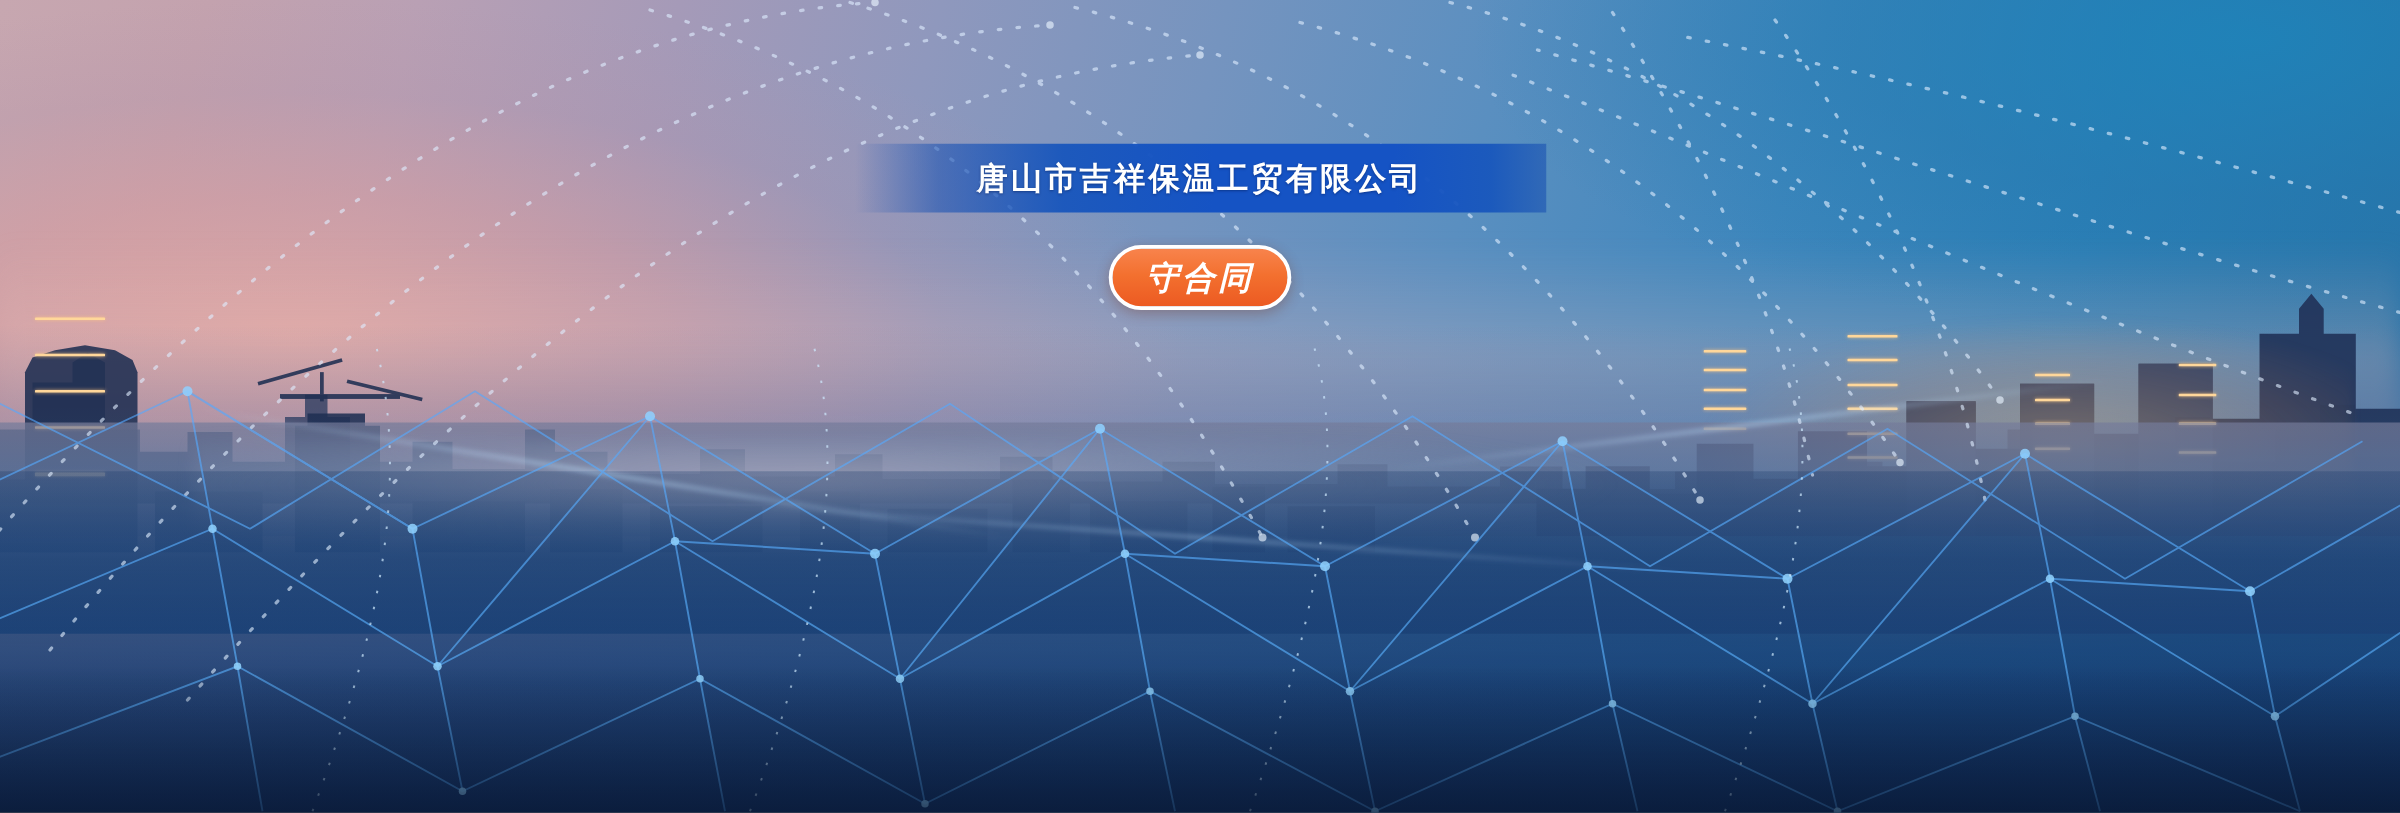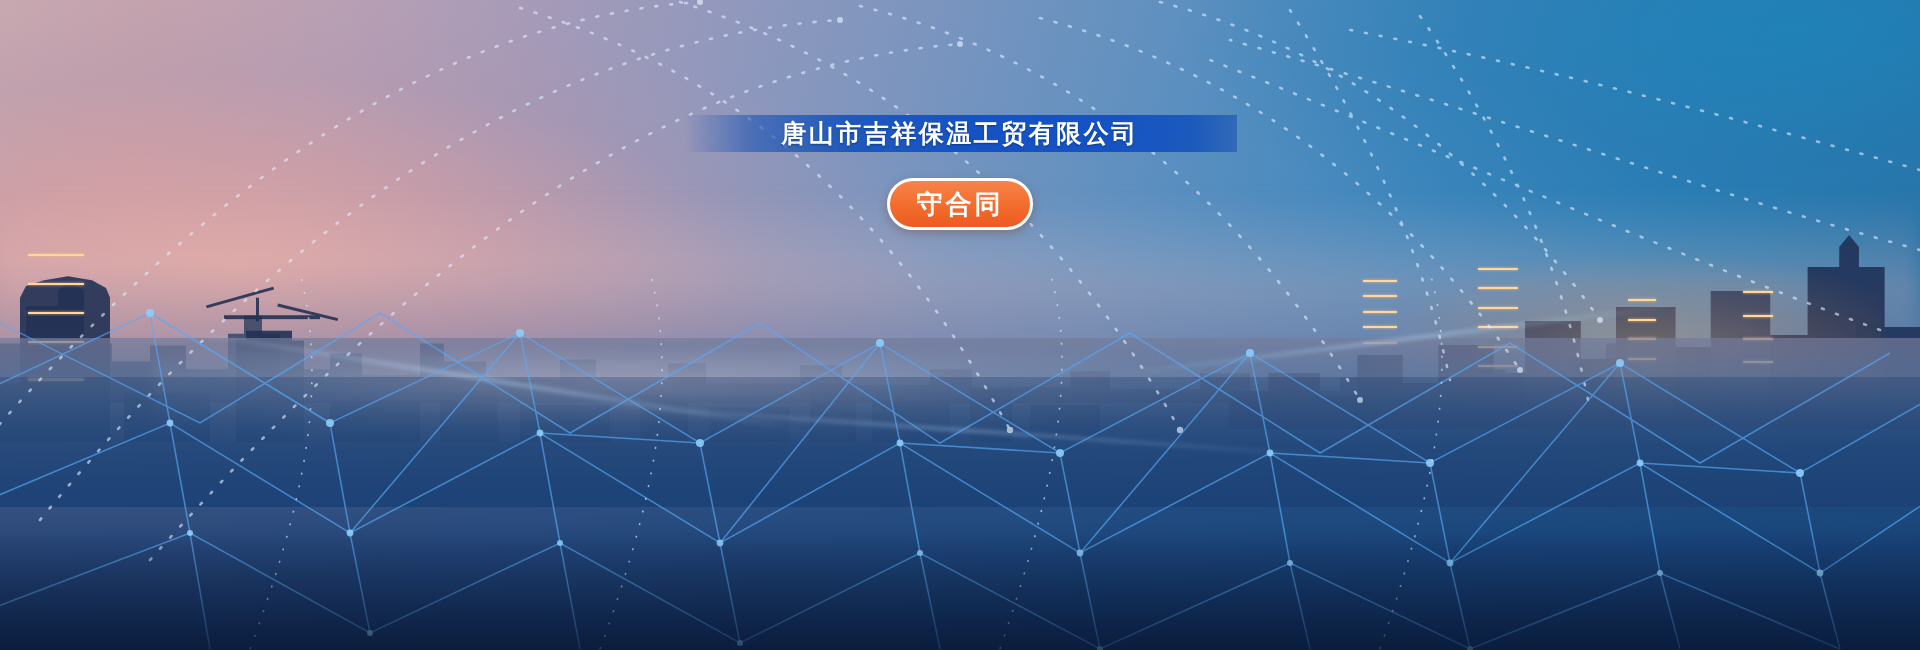--- a/index.html
+++ b/index.html
@@ -149,21 +149,21 @@
 
   
   .content {
     position:absolute; inset:0;
     display:flex; flex-direction:column; align-items:center;
     padding-top:115px;
   }
 
   .name-band {
     position:relative;
-    width:553px; height:37px;
+    width:553px; height:55px;
     display:flex; align-items:center; justify-content:center;
     background:linear-gradient(90deg,
       rgba(18,72,170,0) 0%,
       rgba(20,78,178,.55) 12%,
       rgba(21,84,188,.92) 30%,
       #1553c4 52%,
       #1553c4 78%,
       rgba(21,84,188,.90) 92%,
       rgba(20,76,176,.55) 100%);
   }
@@ -185,21 +185,21 @@
     color:#1f6fd4;
     -webkit-text-stroke:7px #ffffff;
     paint-order:stroke fill;
     text-shadow:
       0 3px 0 rgba(255,255,255,.9),
       0 6px 12px rgba(10,30,70,.35);
   }
 
   .pills {
     margin-top:26px;
-    display:flex; gap:32px;
+    display:flex; gap:32px;font-style:italic;
   }
   .pill {
     min-width:146px; height:52px;
     padding:0 26px;
     display:flex; align-items:center; justify-content:center;
     border-radius:26px;
     border:3px solid #ffffff;
     background:linear-gradient(180deg,#f8834c 0%, #f3702f 46%, #ec5a22 100%);
     color:#ffffff;
     font-size:26px;

